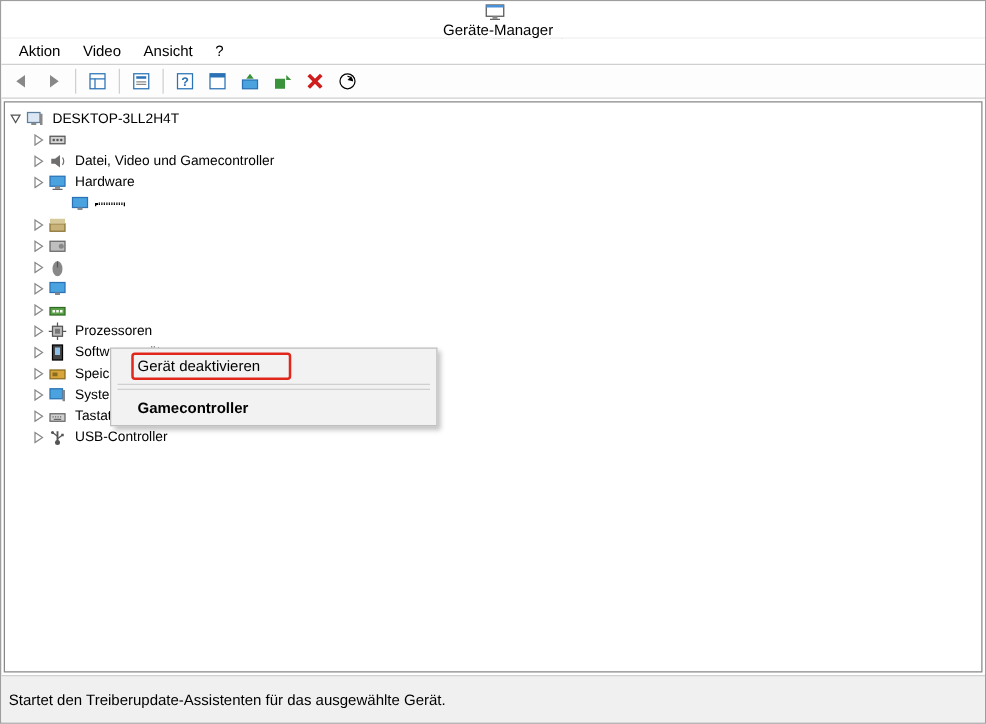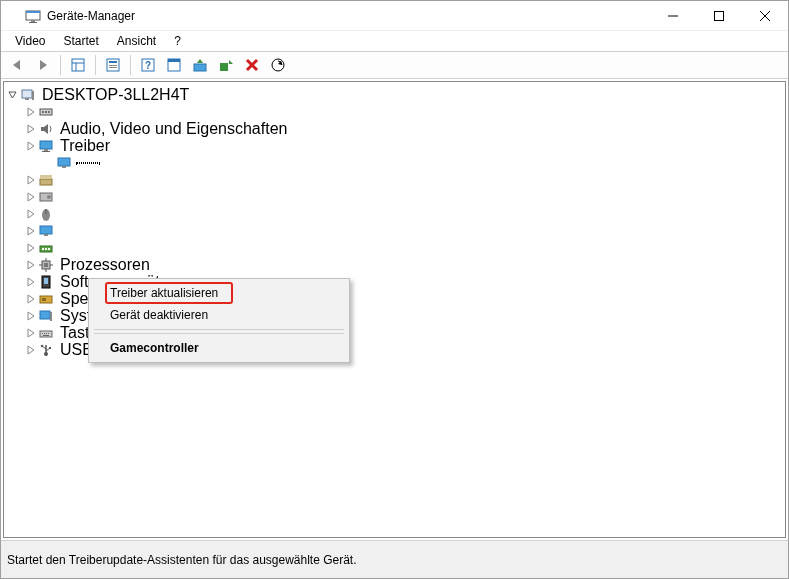--- a/index.html
+++ b/index.html
@@ -14,23 +14,24 @@
     border: 1px solid #9e9e9e;
     display: flex;
     flex-direction: column;
     position: relative;
   }
   
   .titlebar {
     height: 30px;
     display: flex;
     align-items: center;
-    padding-left: 24px;
+    padding-left: 8px;
     background: #fff;
     border-bottom: 1px solid #eee;
+    flex-direction: column;
   }
   .titlebar .appicon { width: 16px; height: 16px; margin-right: 6px; }
   .titlebar .title { flex: 1; font-size: 12px; }
   .titlebar .winbtns { display: flex; height: 100%; }
   .titlebar .winbtn {
     width: 46px; height: 100%;
     display: flex; align-items: center; justify-content: center;
     font-size: 12px; font-family: "Segoe UI Symbol", sans-serif;
   }
   
@@ -64,21 +65,21 @@
   
   .content {
     flex: 1;
     overflow: auto;
     border: 1px solid #888;
     margin: 2px;
     background: #fff;
     padding: 4px 2px;
     position: relative;
   }
-  .tree { font-size: 16px; }
+  .tree { font-size: 11px; }
   .row {
     display: flex; align-items: center;
     height: 17px;
     padding-left: 0;
     white-space: nowrap;
   }
   .indent { display: inline-block; width: 18px; height: 1px; }
   .twisty {
     width: 14px; height: 14px;
     display: inline-flex; align-items: center; justify-content: center;
@@ -161,22 +162,22 @@
     <div class="winbtn">
       <svg width="10" height="10">
           <line x1="0" y1="0" x2="10" y2="10" stroke="#000"></line>
           <line x1="10" y1="0" x2="0" y2="10" stroke="#000"></line>
         </svg>
     </div>
   </div>
 </div>
 
 <div class="menubar">
+  <span class="menuitem">Aktion</span>
   <span class="menuitem">Video</span>
-  <span class="menuitem">Startet</span>
   <span class="menuitem">Ansicht</span>
   <span class="menuitem">?</span>
 </div>
 
 <div class="toolbar">
   <div class="tbtn">
     <svg width="16" height="16">
         <path d="M11 3 L4 8 L11 13 Z" fill="#888"></path>
       </svg>
   </div>
@@ -284,38 +285,38 @@
           <svg width="10" height="10">
             <path d="M2 1 L8 5 L2 9 Z" fill="none" stroke="#888"></path>
           </svg>
         </span>
       <span class="dicon">
           <svg width="16" height="16">
             <path d="M3 6 L6 6 L10 3 L10 13 L6 10 L3 10 Z" fill="#6e6e6e"></path>
             <path d="M12 5 Q14 8 12 11" fill="none" stroke="#6e6e6e"></path>
           </svg>
         </span>
-      <span class="label">Audio, Video und Eigenschaften</span>
+      <span class="label">Datei, Video und Gamecontroller</span>
     </div>
 
     <div class="row">
       <span class="indent"></span>
       <span class="twisty">
           <svg width="10" height="10">
             <path d="M2 1 L8 5 L2 9 Z" fill="none" stroke="#888"></path>
           </svg>
         </span>
       <span class="dicon">
           <svg width="16" height="16">
             <rect x="2" y="3" width="12" height="8" fill="#4aa3df" stroke="#2a72b5"></rect>
             <rect x="6" y="11" width="4" height="2" fill="#888"></rect>
             <rect x="4" y="13" width="8" height="1" fill="#666"></rect>
           </svg>
         </span>
-      <span class="label">Treiber</span>
+      <span class="label">Hardware</span>
     </div>
 
 
 
     <div class="row selected graf-child-row">
       <span class="indent"></span>
         <span class="indent"></span>
       <span class="twisty none"></span>
       <span class="dicon">
           <svg width="16" height="16">
@@ -503,21 +504,20 @@
             <circle cx="4" cy="4" r="1.2" fill="#555"></circle>
             <rect x="11" y="5" width="2" height="2" fill="#555"></rect>
           </svg>
         </span>
       <span class="label">USB-Controller</span>
     </div>
   </div>
 
   <div class="ctxmenu">
     <div class="highlight-box"></div>
-    <span class="citem">Treiber aktualisieren</span>
     <span class="citem">Gerät deaktivieren</span>
     <div class="csep"></div>
     <div class="csep"></div>
     <span class="citem bold">Gamecontroller</span>
   </div>
 </div>
 
 <div class="statusbar">
   <span>Startet den Treiberupdate-Assistenten für das ausgewählte Gerät.</span>
 </div>

